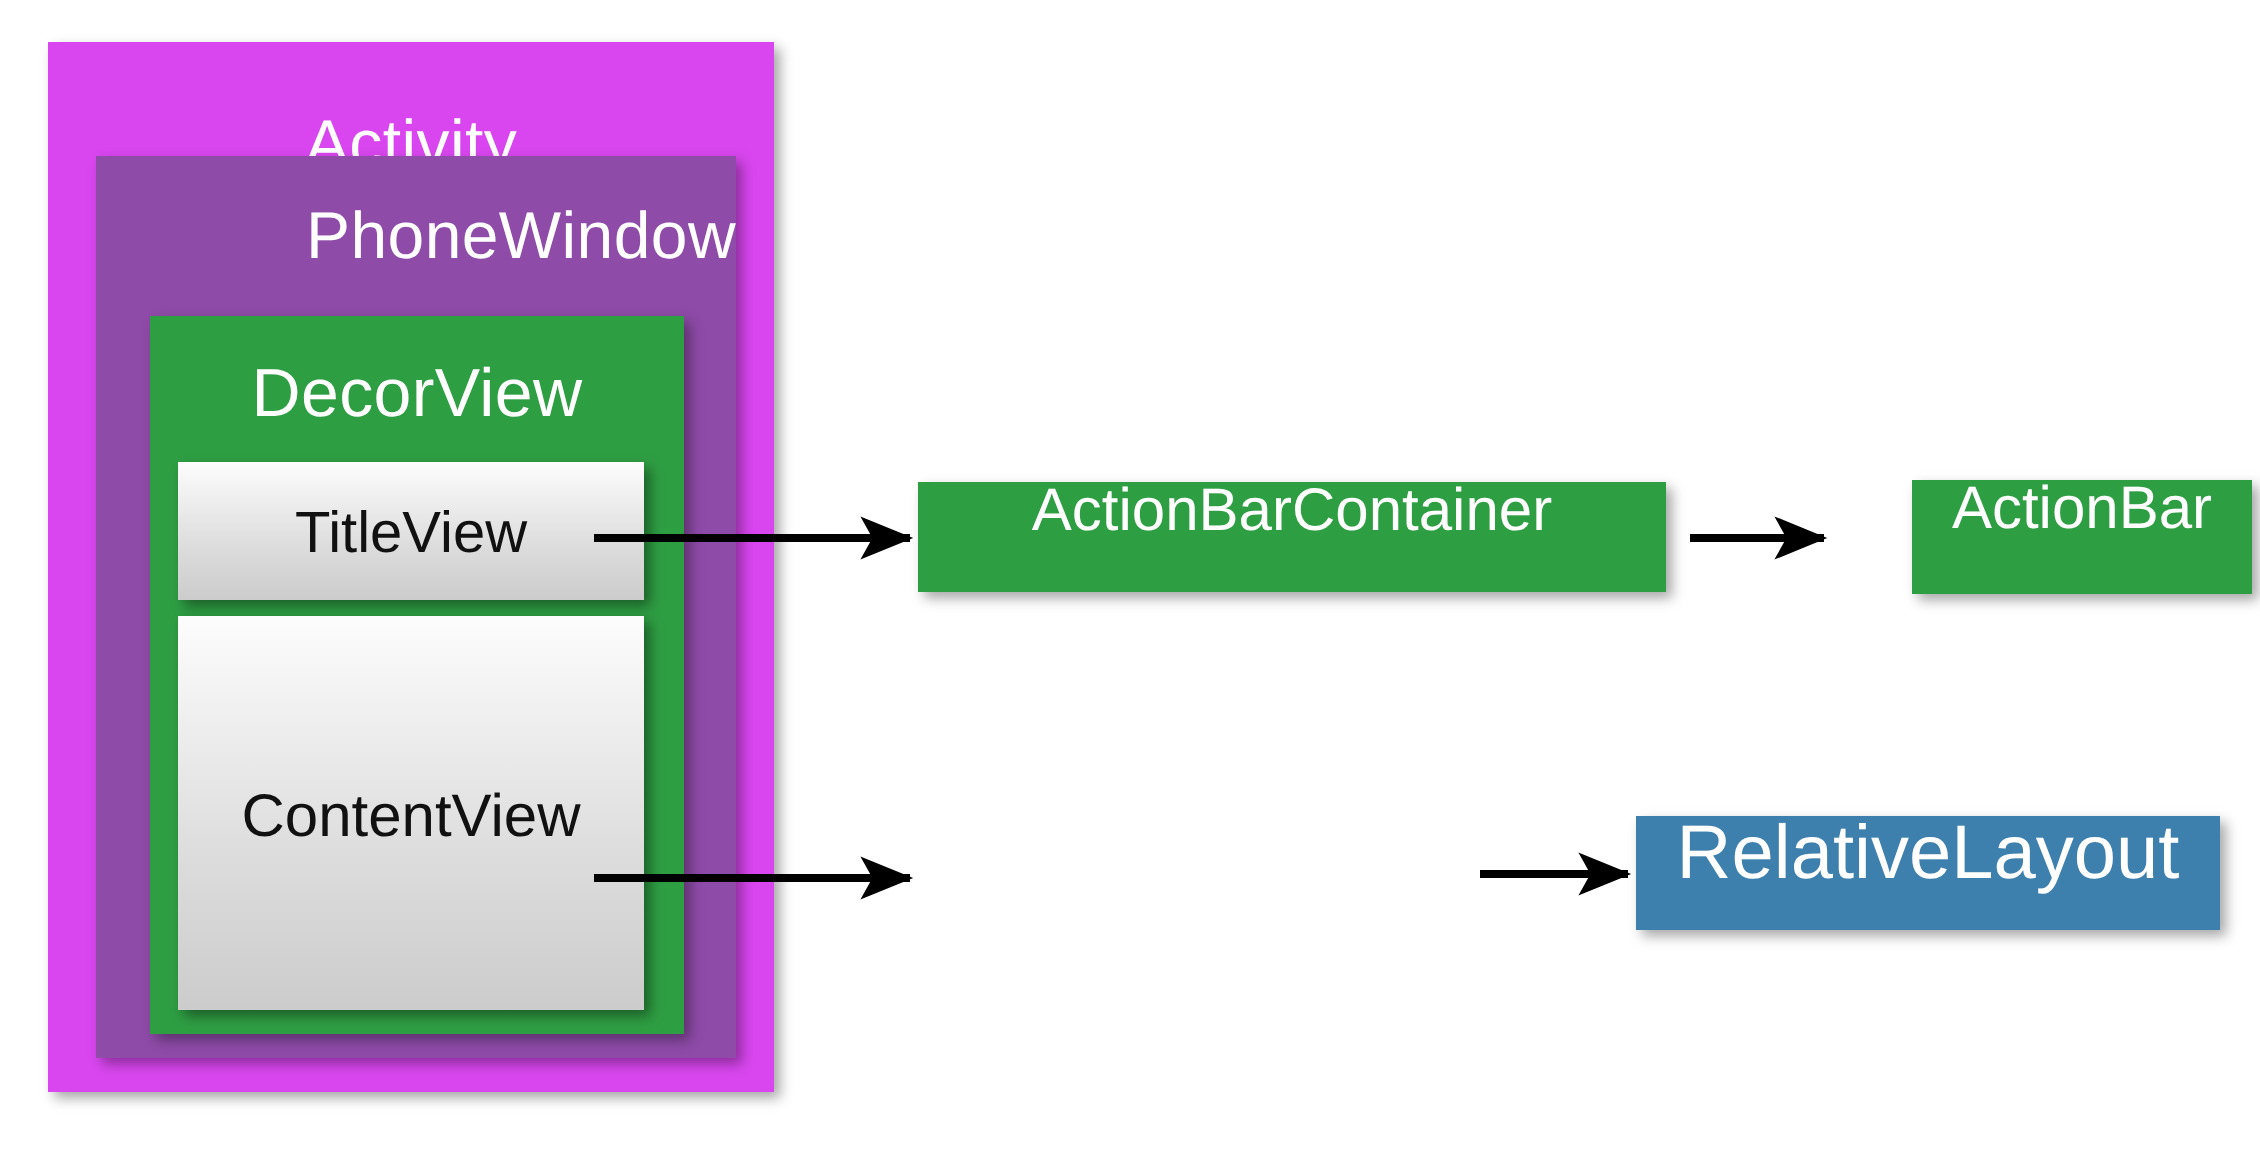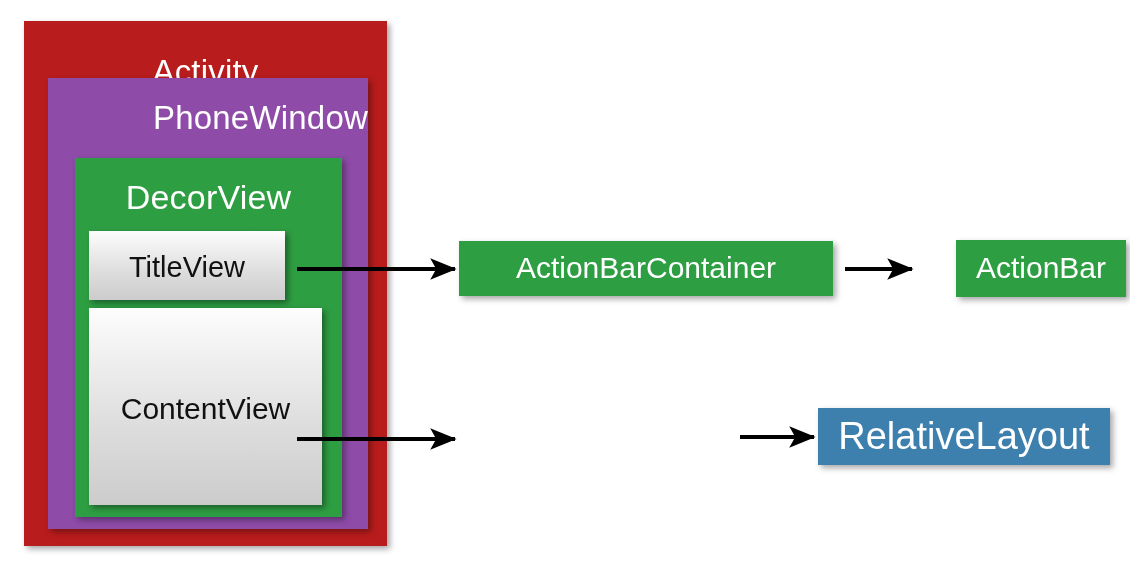--- a/index.html
+++ b/index.html
@@ -31,21 +31,21 @@
     text-align: center;
     color: #ffffff;
     white-space: nowrap;
     line-height: 1;
     letter-spacing: 0.2px;
   }
 
   #activity-box {
     left: 24px;  top: 21px;
     width: 363px; height: 525px;
-    background: #b91c1c;
+    background: #d946ef;
   }
   #activity-label {
     top: 34px;
     font-size: 33px;
   }
 
   #phonewindow-box {
     left: 24px;  top: 57px;
     width: 320px; height: 451px;
     background: #8e4ba8;
@@ -79,42 +79,41 @@
     left: 0;
     right: 0;
     text-align: center;
     color: #111111;
     white-space: nowrap;
     line-height: 1;
   }
 
   #titleview-box {
     left: 14px;  top: 73px;
-    width: 196px; height: 69px;
+    width: 233px; height: 69px;
   }
   #titleview-label {
     top: 22px;
     font-size: 29px;
   }
 
   #contentview-box {
     left: 14px;  top: 150px;
     width: 233px; height: 197px;
   }
   #contentview-label {
     top: 86px;
     font-size: 30px;
   }
 
   
   .flat-box {
     position: absolute;
     box-sizing: border-box;
     display: flex;
-    align-items: center;
     justify-content: center;
     color: #ffffff;
     white-space: nowrap;
     box-shadow: 3px 3px 6px rgba(0,0,0,0.35);
   }
   .flat-box > .flat-label {
     line-height: 1;
     padding-bottom: 2px;
   }
   .green { background: #2e9e43; }

